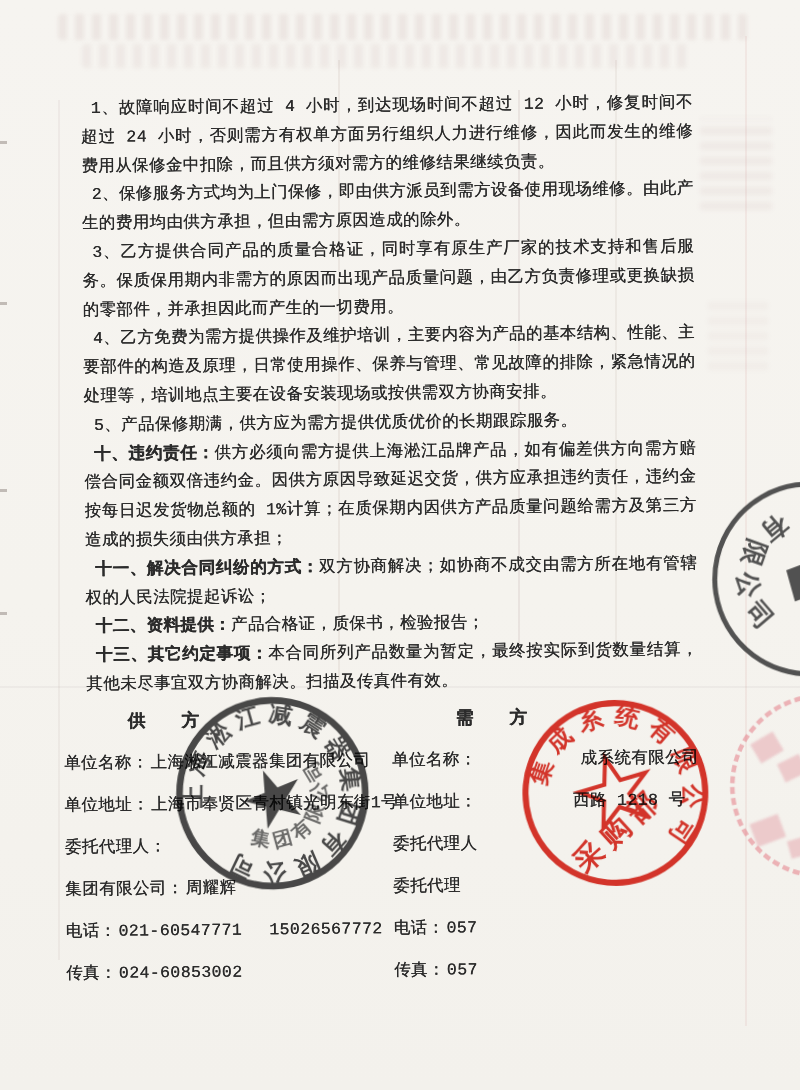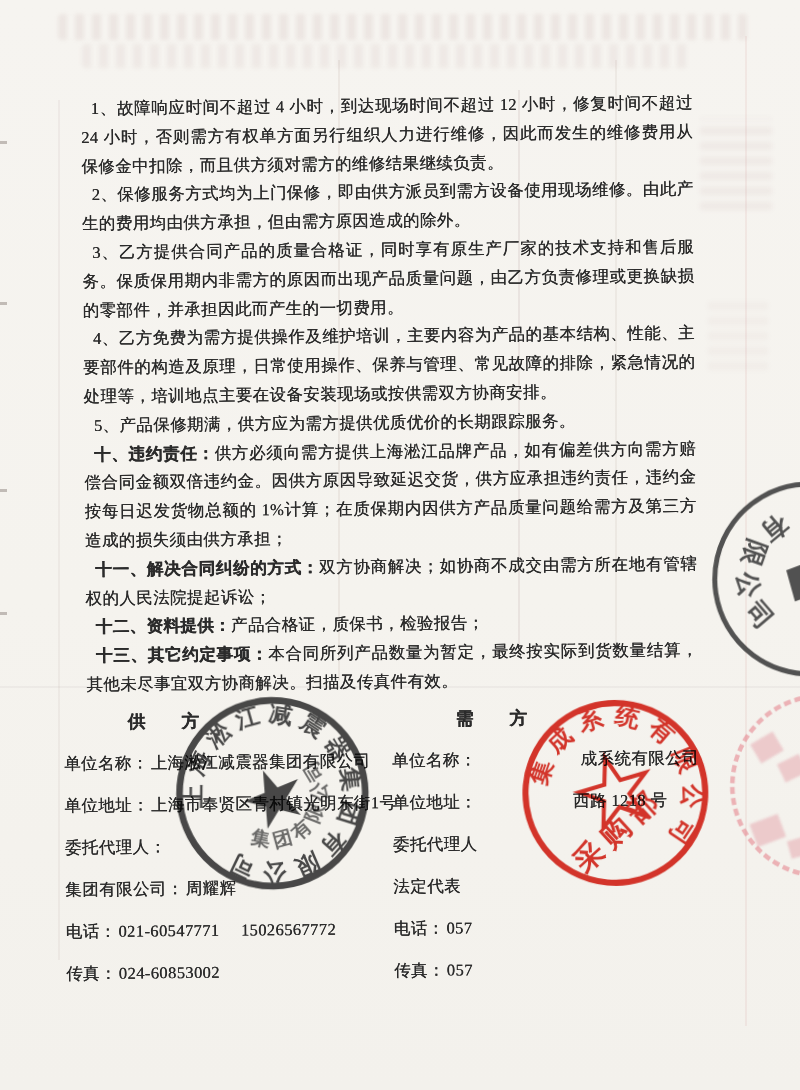--- a/index.html
+++ b/index.html
@@ -1,19 +1,19 @@
 <!DOCTYPE html>
 <html><head>
 <meta charset="utf-8">
 <style>
   html,body{margin:0;padding:0;background:#e8e6e2;}
   .page{
     position:relative;width:800px;height:1090px;overflow:hidden;
     background:linear-gradient(180deg,#f6f4f0 0%,#f5f3ee 55%,#f3f1ec 100%);
-    font-family:Liberation Serif, serif;
+    font-family:Liberation Mono, monospace;
     color:#2b2b2b;
   }
   .sheet{position:absolute;inset:0;transform:rotate(-0.55deg);transform-origin:50% 50%;}
   
   .clauses{
     position:absolute;left:85px;top:92px;width:612px;
     font-size:16.5px;line-height:28.8px;letter-spacing:.4px;
     text-align:justify;text-shadow:.25px 0 0 currentColor;
   }
   .clause{margin:0;text-indent:10px;}
@@ -101,21 +101,21 @@
         <div class="party-row"><span>集团有限公司：</span><span class="val">周耀辉</span></div>
         <div class="party-row"><span>电话：</span><span class="val">021-60547771　 15026567772</span></div>
         <div class="party-row"><span>传真：</span><span class="val">024-60853002</span></div>
       </div>
 
       <div class="party-col buyer">
         <p class="party-header">需　　方</p>
         <div class="party-row r-name"><span>单位名称：</span><span class="val">成系统有限公司</span></div>
         <div class="party-row r-addr"><span>单位地址：</span><span class="val">西路 1218 号</span></div>
         <div class="party-row"><span>委托代理人</span><span class="val"></span></div>
-        <div class="party-row"><span>法定代表</span><span class="val"></span></div>
+        <div class="party-row"><span>委托代理</span><span class="val"></span></div>
         <div class="party-row"><span>电话：</span><span class="val">057</span></div>
         <div class="party-row"><span>传真：</span><span class="val">057</span></div>
       </div>
 
     </div>
 
     <div class="seal seal-supplier">
       <svg width="200" height="200" viewBox="0 0 196 196" style="transform:rotate(-22deg);">
         <defs>
           <path id="arcS" d="M98,98 m-70,0 a70,70 0 1,1 140,0 a70,70 0 1,1 -140,0"></path>

